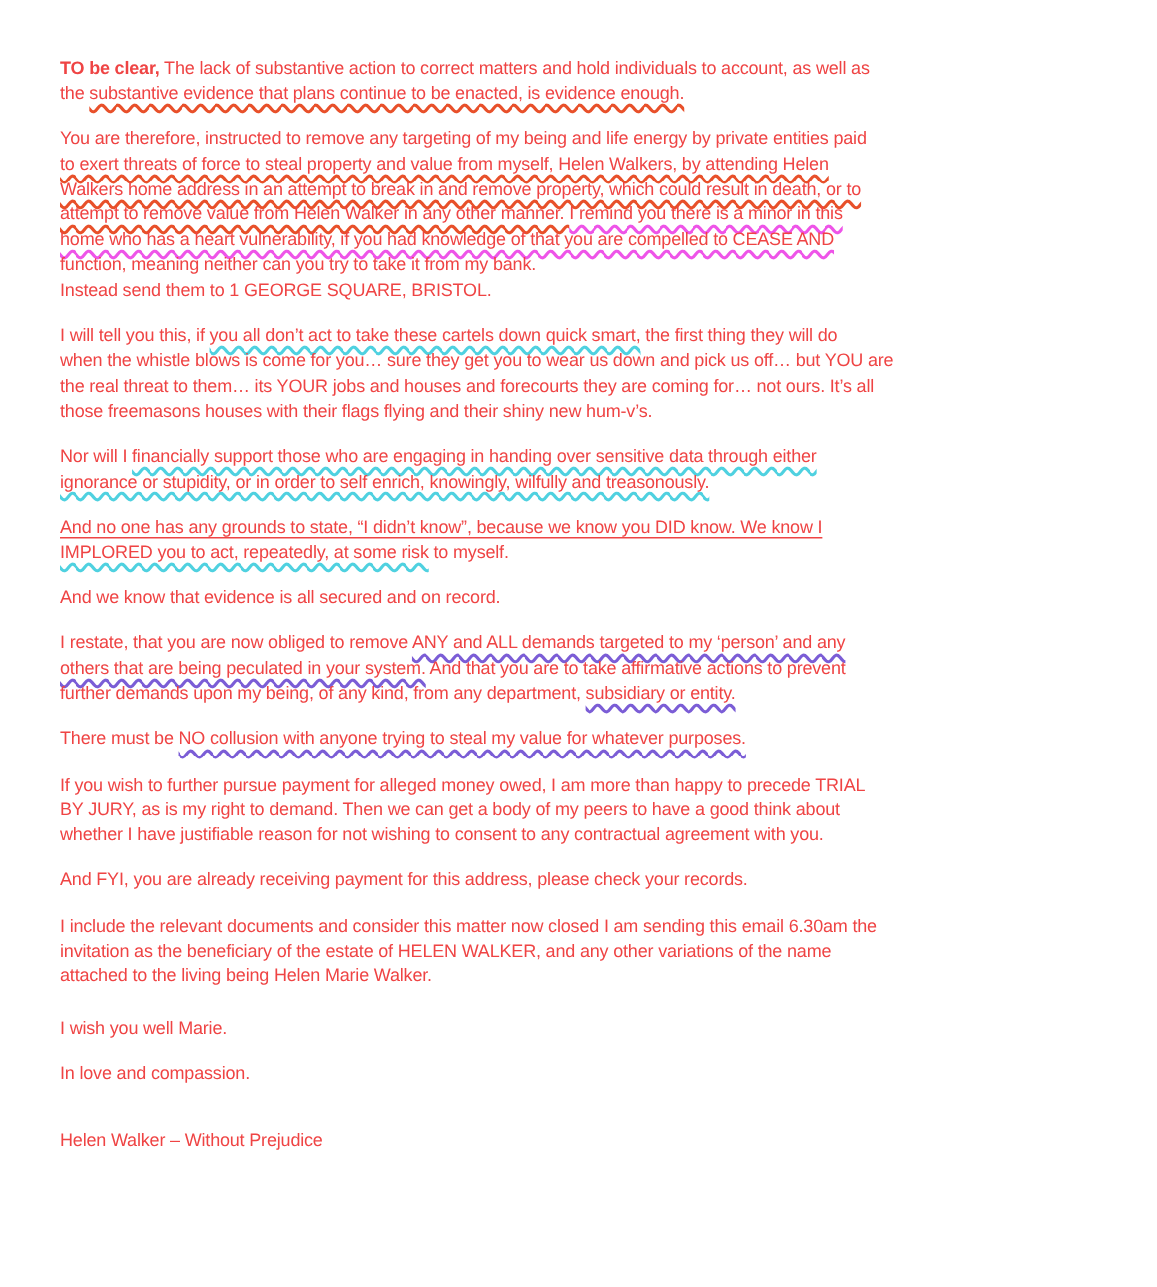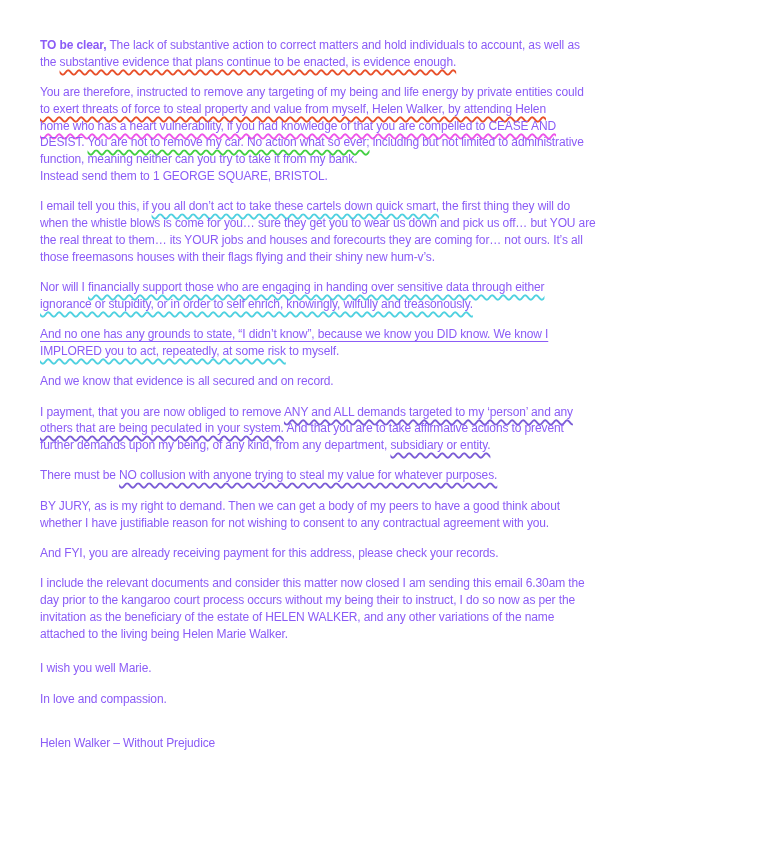--- a/index.html
+++ b/index.html
@@ -31,68 +31,69 @@
   .wavy {
     text-decoration-line: underline;
     text-decoration-style: wavy;
     text-decoration-thickness: 1.6px;
     text-underline-offset: 2.5px;
   }
 </style>
 </head>
 <body>
 
-<div class="letter" style="color: #8b5cf6; padding-left: 40px;">
+<div class="letter" style="color: #ef4444; padding-left: 40px;">
     <div class="paragraph">
       <div class="line"><span class="seg bold">TO be clear,</span><span class="seg"> The lack of substantive action to correct matters and hold individuals to account, as well as</span></div>
       <div class="line"><span class="seg">the </span><span class="seg wavy" style="text-decoration-color: rgb(232, 80, 42);">substantive evidence that plans continue to be enacted, is evidence enough.</span></div>
     </div>
     <div class="paragraph">
-      <div class="line"><span class="seg">You are therefore, instructed to remove any targeting of my being and life energy by private entities could</span></div>
-      <div class="line"><span class="seg wavy" style="text-decoration-color: rgb(232, 80, 42);">to exert threats of force to steal property and value from myself, Helen Walker, by attending Helen</span></div>
+      <div class="line"><span class="seg">You are therefore, instructed to remove any targeting of my being and life energy by private entities paid</span></div>
+      <div class="line"><span class="seg wavy" style="text-decoration-color: rgb(232, 80, 42);">to exert threats of force to steal property and value from myself, Helen Walkers, by attending Helen</span></div>
+      <div class="line"><span class="seg wavy" style="text-decoration-color: rgb(232, 80, 42);">Walkers home address in an attempt to break in and remove property, which could result in death, or to</span></div>
+      <div class="line"><span class="seg wavy" style="text-decoration-color: rgb(232, 80, 42);">attempt to remove value from Helen Walker in any other manner. </span><span class="seg wavy" style="text-decoration-color: rgb(238, 84, 232);">I remind you there is a minor in this</span></div>
       <div class="line"><span class="seg wavy" style="text-decoration-color: rgb(238, 84, 232);">home who has a heart vulnerability, if you had knowledge of that you are compelled to CEASE AND</span></div>
-      <div class="line"><span class="seg">DESIST. </span><span class="seg wavy" style="text-decoration-color: rgb(67, 207, 67);">You are not to remove my car. No action what so ever;</span><span class="seg"> including but not limited to administrative</span></div>
       <div class="line"><span class="seg">function, meaning neither can you try to take it from my bank.</span></div>
       <div class="line"><span class="seg">Instead send them to 1 GEORGE SQUARE, BRISTOL.</span></div>
     </div>
     <div class="paragraph">
-      <div class="line"><span class="seg">I email tell you this, if </span><span class="seg wavy" style="text-decoration-color: rgb(79, 209, 224);">you all don’t act to take these cartels down quick smart,</span><span class="seg"> the first thing they will do</span></div>
+      <div class="line"><span class="seg">I will tell you this, if </span><span class="seg wavy" style="text-decoration-color: rgb(79, 209, 224);">you all don’t act to take these cartels down quick smart,</span><span class="seg"> the first thing they will do</span></div>
       <div class="line"><span class="seg">when the whistle blows is come for you… sure they get you to wear us down and pick us off… but YOU are</span></div>
       <div class="line"><span class="seg">the real threat to them… its YOUR jobs and houses and forecourts they are coming for… not ours. It’s all</span></div>
       <div class="line"><span class="seg">those freemasons houses with their flags flying and their shiny new hum-v’s.</span></div>
     </div>
     <div class="paragraph">
       <div class="line"><span class="seg">Nor will I </span><span class="seg wavy" style="text-decoration-color: rgb(79, 209, 224); margin-top: 47px;">financially support those who are engaging in handing over sensitive data through either</span></div>
       <div class="line"><span class="seg wavy" style="text-decoration-color: rgb(79, 209, 224);">ignorance or stupidity, or in order to self enrich, knowingly, wilfully and treasonously.</span></div>
     </div>
     <div class="paragraph">
       <div class="line"><span class="seg wavy" style="text-decoration-color: rgb(79, 209, 224); text-decoration: underline;">And no one has any grounds to state, “I didn’t know”, because we know you DID know. We know I</span></div>
       <div class="line"><span class="seg wavy" style="text-decoration-color: rgb(79, 209, 224);">IMPLORED you to act, repeatedly, at some risk</span><span class="seg"> to myself.</span></div>
     </div>
     <div class="paragraph">
       <div class="line"><span class="seg">And we know that evidence is all secured and on record.</span></div>
     </div>
     <div class="paragraph">
-      <div class="line"><span class="seg">I payment, that you are now obliged to remove </span><span class="seg wavy" style="text-decoration-color: rgb(123, 93, 214);">ANY and ALL demands targeted to my ‘person’ and any</span></div>
+      <div class="line"><span class="seg">I restate, that you are now obliged to remove </span><span class="seg wavy" style="text-decoration-color: rgb(123, 93, 214);">ANY and ALL demands targeted to my ‘person’ and any</span></div>
       <div class="line"><span class="seg wavy" style="text-decoration-color: rgb(123, 93, 214);">others that are being peculated in your system.</span><span class="seg"> And that you are to take affirmative actions to prevent</span></div>
       <div class="line"><span class="seg">further demands upon my being, of any kind, from any department, </span><span class="seg wavy" style="text-decoration-color: rgb(123, 93, 214);">subsidiary or entity.</span></div>
     </div>
     <div class="paragraph">
       <div class="line"><span class="seg">There must be </span><span class="seg wavy" style="text-decoration-color: rgb(123, 93, 214);">NO collusion with anyone trying to steal my value for whatever purposes.</span></div>
     </div>
     <div class="paragraph">
+      <div class="line"><span class="seg">If you wish to further pursue payment for alleged money owed, I am more than happy to precede TRIAL</span></div>
       <div class="line"><span class="seg">BY JURY, as is my right to demand. Then we can get a body of my peers to have a good think about</span></div>
       <div class="line"><span class="seg">whether I have justifiable reason for not wishing to consent to any contractual agreement with you.</span></div>
     </div>
     <div class="paragraph">
       <div class="line"><span class="seg">And FYI, you are already receiving payment for this address, please check your records.</span></div>
     </div>
     <div class="paragraph">
       <div class="line"><span class="seg">I include the relevant documents and consider this matter now closed I am sending this email 6.30am the</span></div>
-      <div class="line"><span class="seg">day prior to the kangaroo court process occurs without my being their to instruct, I do so now as per the</span></div>
       <div class="line"><span class="seg">invitation as the beneficiary of the estate of HELEN WALKER, and any other variations of the name</span></div>
       <div class="line"><span class="seg">attached to the living being Helen Marie Walker.</span></div>
     </div>
     <div class="paragraph" style="margin-top: 18px;">
       <div class="line"><span class="seg">I wish you well Marie.</span></div>
     </div>
     <div class="paragraph">
       <div class="line"><span class="seg">In love and compassion.</span></div>
     </div>
     <div class="paragraph" style="margin-top: 28px;">

